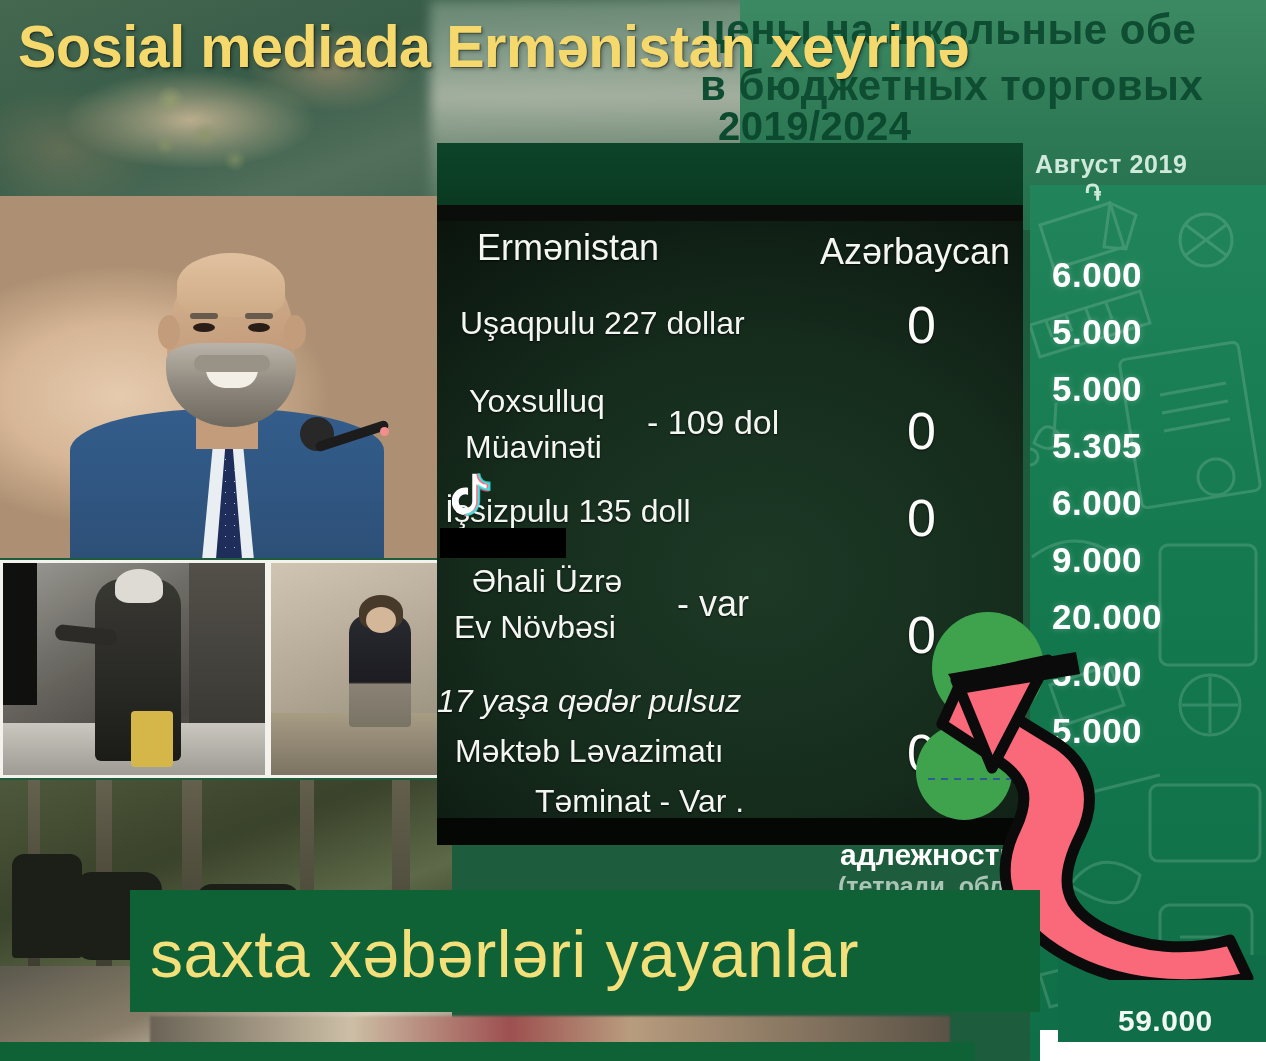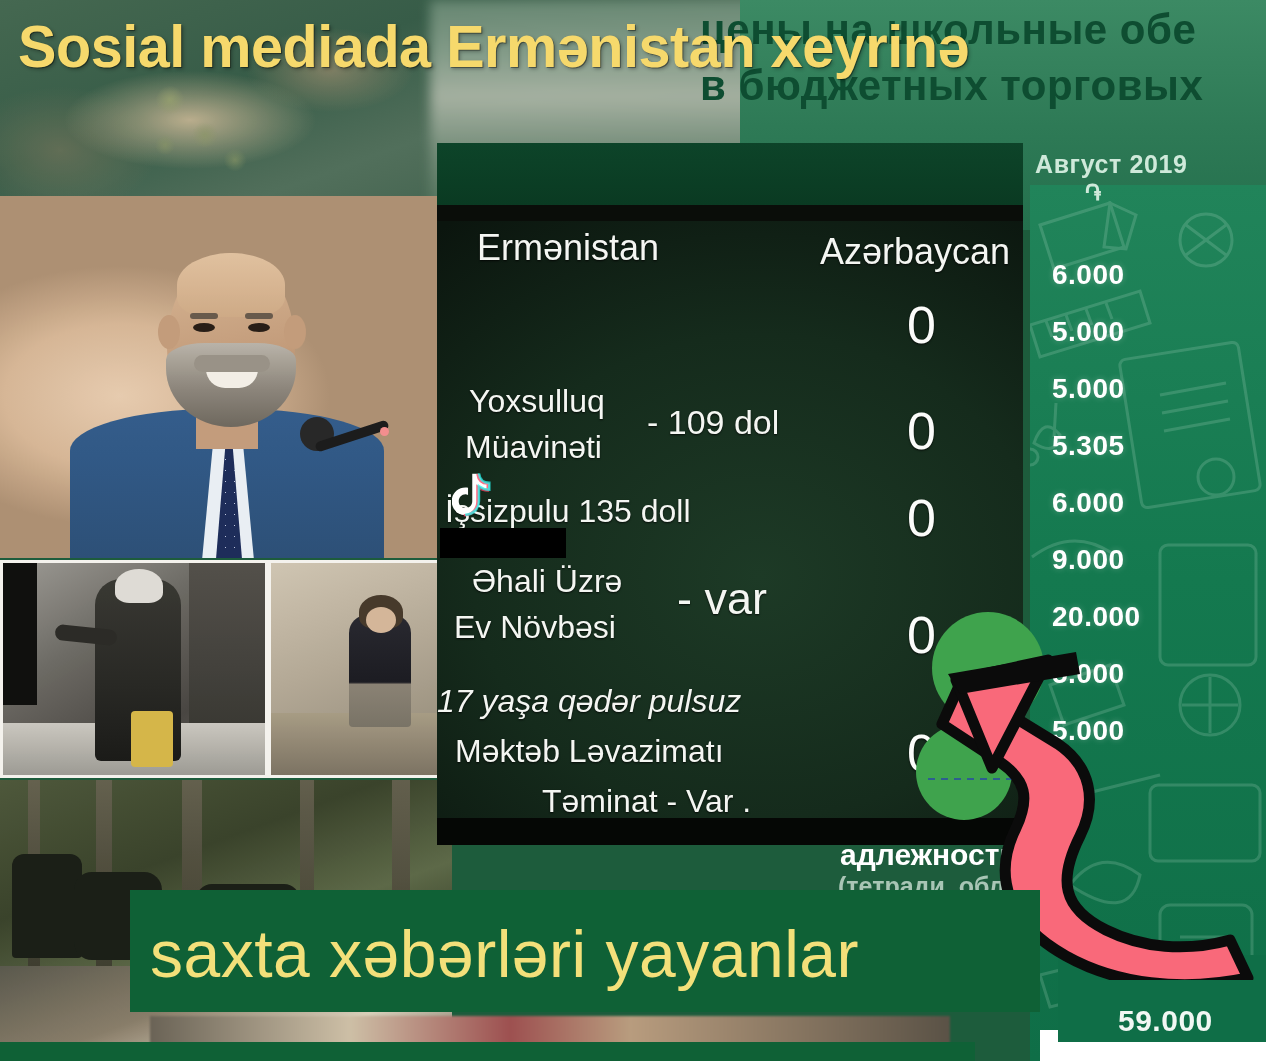--- a/index.html
+++ b/index.html
@@ -57,21 +57,21 @@
   #ru-line2{left:700px;top:62px;font-size:42px;}
   #ru-line3{left:718px;top:104px;font-size:40px;color:#0c4a2f;}
   #ru-month{left:1035px;top:150px;font-size:25px;color:#cfe9da;font-weight:600;letter-spacing:.6px;}
   #ru-dram{left:1085px;top:180px;font-size:22px;color:#cfe9da;font-weight:600;}
   #ru-foot1{left:840px;top:838px;font-size:30px;color:#ffffff;font-weight:700;white-space:nowrap;}
   #ru-foot2{left:838px;top:872px;font-size:25px;color:#d8e9de;font-weight:600;white-space:nowrap;opacity:.75;}
 
   
   #numbers{left:1052px;top:246px;width:200px;}
   #numbers .num{
-    color:#ffffff;font-size:28px;font-weight:700;letter-spacing:.5px;
+    color:#ffffff;font-size:35px;font-weight:700;letter-spacing:.5px;
     height:57px;line-height:57px;text-shadow:0 0 6px rgba(255,255,255,.25);
   }
   #num-bottom{left:1118px;top:1004px;font-size:30px;font-weight:700;color:#f1f7f3;letter-spacing:.5px;}
 
   
   #collage{left:0;top:196px;width:452px;height:865px;}
   .ph{position:absolute;overflow:hidden;filter:saturate(.85) contrast(1.02);}
 
   #ph-hands{
     left:0;top:0;width:452px;height:362px;
@@ -229,20 +229,21 @@
 
 <div id="stage">
 
   <div class="abs" id="bg-photo-top"></div>
   <div class="abs" id="bg-coins"></div>
   <div class="abs" id="bg-blur-strip"></div>
   <div class="abs" id="bg-green-right"></div>
 
   <div class="abs ru" id="ru-line2">в бюджетных торговых</div>
   <div class="abs ru" id="ru-line1">цены на школьные обе</div>
+  <div class="abs ru" id="ru-line3">2019/2024</div>
 
   <div class="abs" id="doodles">
     <svg width="280" height="880" viewBox="0 0 280 880" fill="none" stroke="#cdeadb" stroke-width="3">
       <path d="M30 40 l70 -22 14 44 -70 22z"></path>
       <path d="M100 18 l26 12 -10 34 -22 -2z"></path>
       <circle cx="196" cy="55" r="26"></circle>
       <path d="M176 40 l40 30 M216 40 l-40 30"></path>
       <path d="M20 140 l110 -34 10 32 -110 34z"></path>
       <path d="M36 136 l6 16 M56 130 l6 16 M76 124 l6 16 M96 118 l6 16"></path>
       <rect x="120" y="165" width="120" height="150" rx="6" transform="rotate(-9 180 240)"></rect>
@@ -341,38 +342,39 @@
   </div>
 
   <div class="abs" id="ph-strip-bottom"></div>
 
   <div class="abs" id="table-green-top"></div>
 
   <div class="abs" id="table">
     <div class="cell hdr" style="left:40px;top:22px;text-align:center;">Ermənistan</div>
     <div class="cell hdr" style="left:383px;top:26px;">Azərbaycan</div>
 
+    <div class="cell lbl" style="left:23px;top:100px;">Uşaqpulu 227 dollar</div>
     <div class="cell zero" style="left:470px;top:90px;">0</div>
 
     <div class="cell lbl" style="left:32px;top:178px;">Yoxsulluq</div>
     <div class="cell lbl" style="left:28px;top:224px;">Müavinəti</div>
     <div class="cell lbl" style="left:210px;top:198px;font-size:34px;">- 109 dol</div>
     <div class="cell zero" style="left:470px;top:196px;">0</div>
 
     <div class="cell lbl" style="left:8px;top:288px;">İşsizpulu 135 doll</div>
     <div class="cell zero" style="left:470px;top:283px;">0</div>
 
     <div class="cell lbl" style="left:35px;top:358px;">Əhali Üzrə</div>
     <div class="cell lbl" style="left:17px;top:404px;">Ev Növbəsi</div>
-    <div class="cell lbl" style="left:240px;top:368px;font-size:45px;">- var</div>
+    <div class="cell lbl" style="left:240px;top:378px;font-size:36px;">- var</div>
     <div class="cell zero" style="left:470px;top:400px;">0</div>
 
     <div class="cell lbl" style="left:0px;top:478px;font-style:italic;">17 yaşa qədər pulsuz</div>
     <div class="cell lbl" style="left:18px;top:528px;">Məktəb Ləvazimatı</div>
-    <div class="cell lbl" style="left:98px;top:578px;margin-left:7px;">Təminat  - Var .</div>
+    <div class="cell lbl" style="left:98px;top:578px;">Təminat  - Var .</div>
     <div class="cell zero" style="left:470px;top:518px;">0</div>
   </div>
 
   <div class="abs" id="table-top-black"></div>
   <div class="abs" id="table-bottom-black"></div>
 
   <div class="abs" id="globe"></div>
   <div class="abs" id="globe2"></div>
   <div class="abs" id="globe-dash"></div>
 

